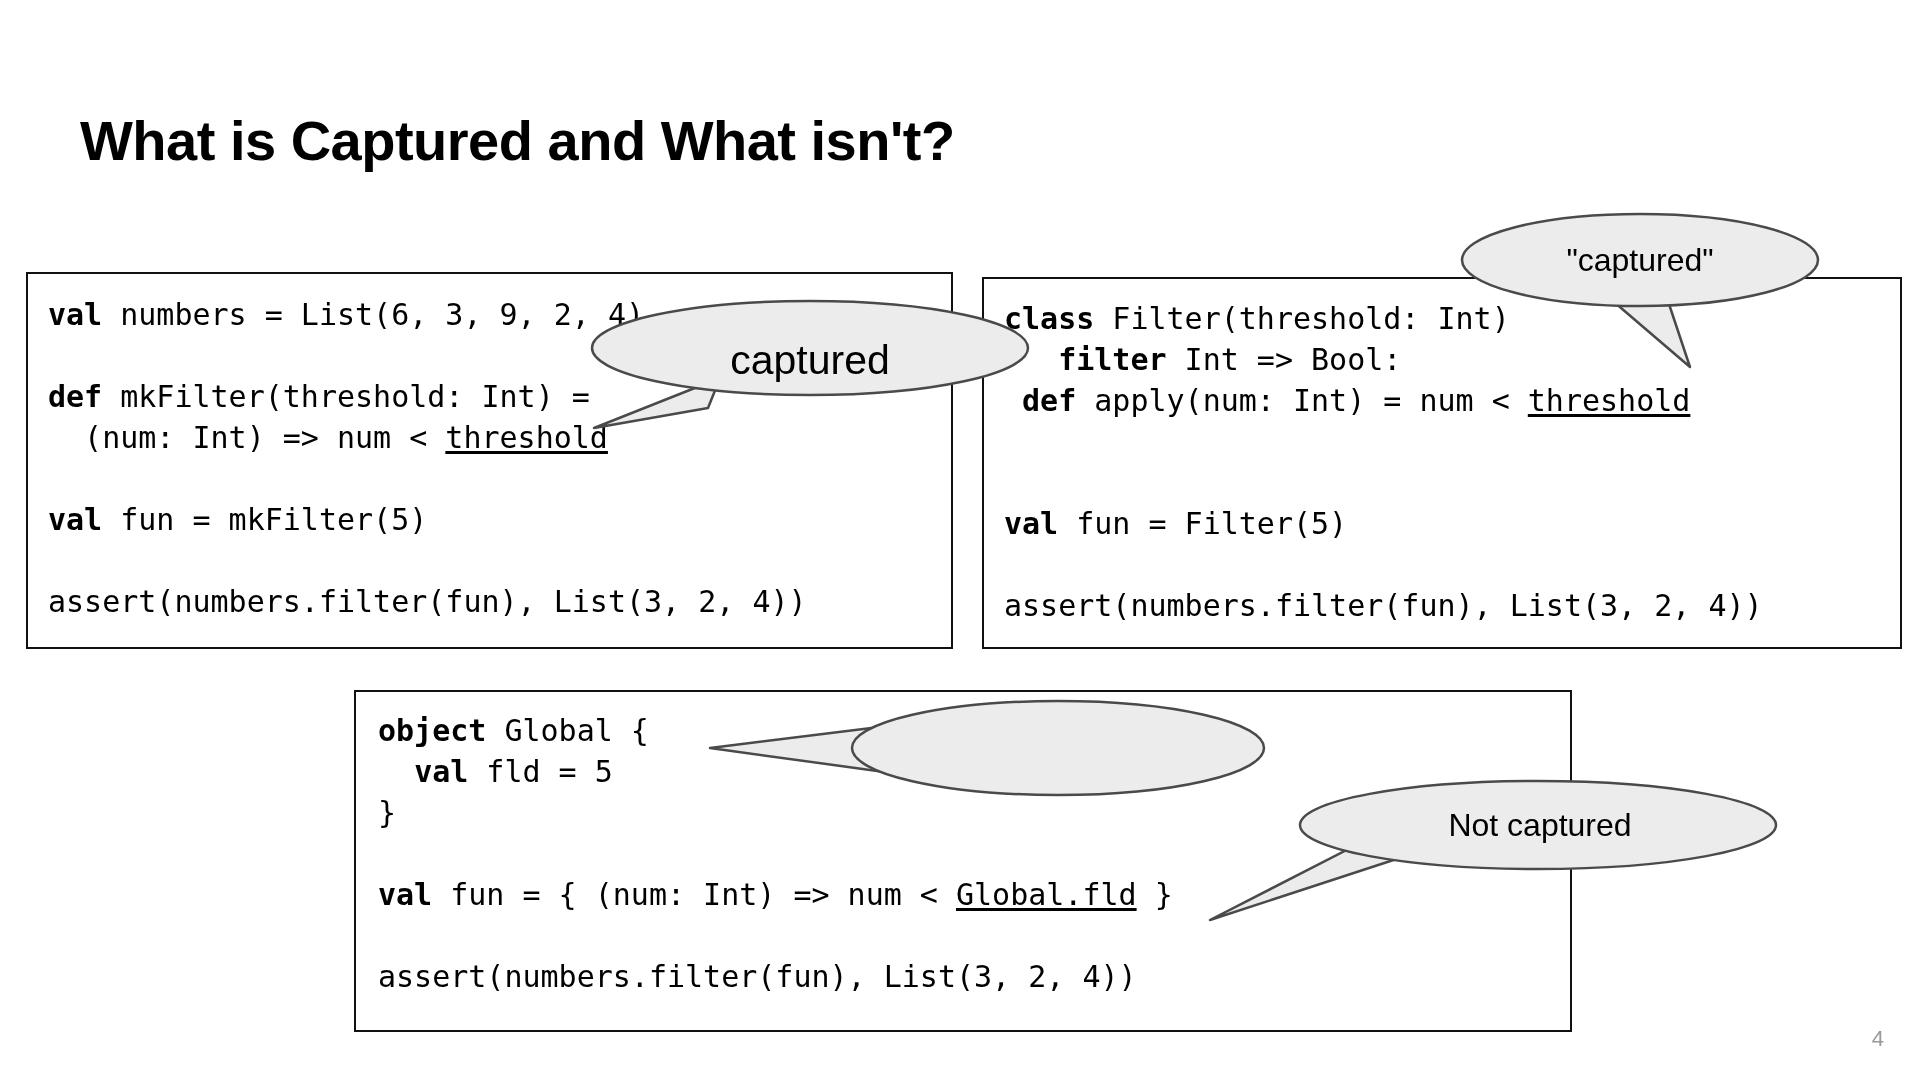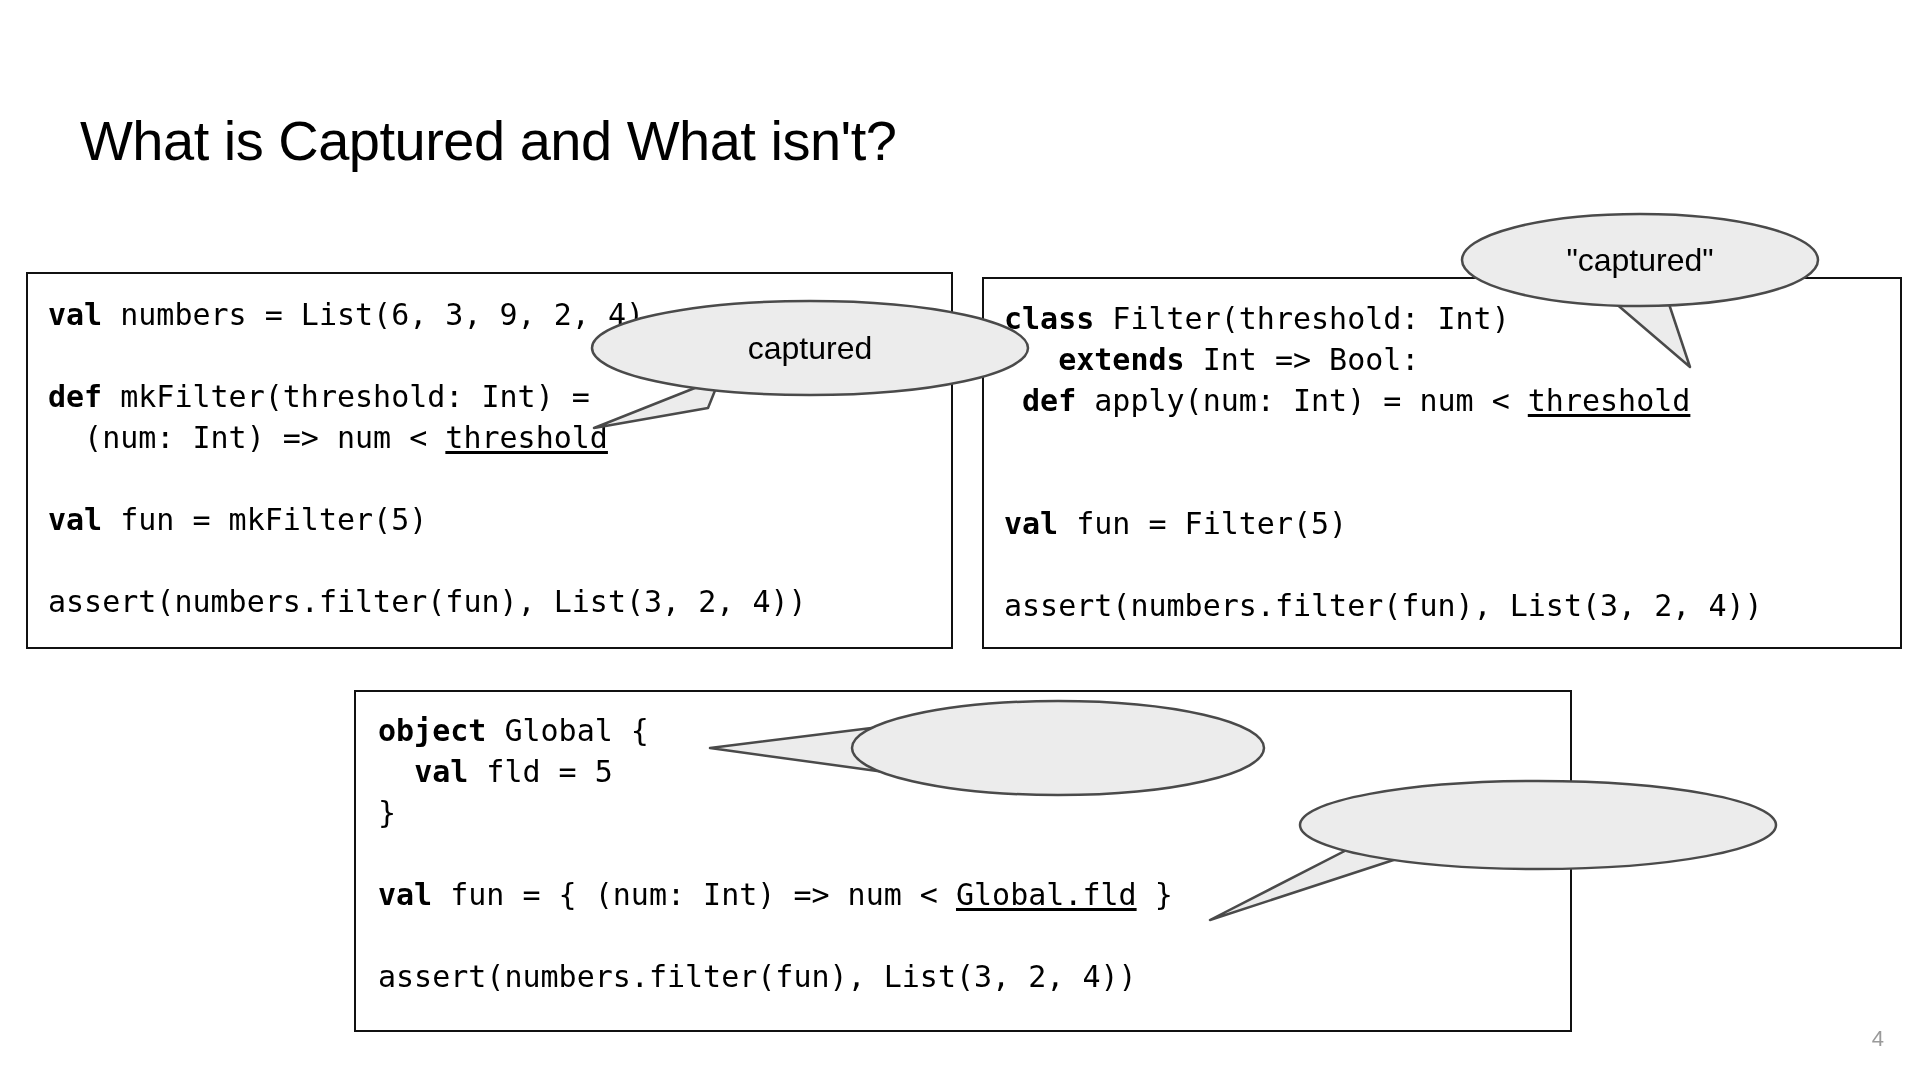--- a/index.html
+++ b/index.html
@@ -14,21 +14,21 @@
     font-family: "Liberation Sans", sans-serif;
     overflow: hidden;
   }
 
   
   #slide-title {
     position: absolute;
     left: 80px;
     top: 108px;
     font-family: "Liberation Sans", sans-serif;
-    font-weight: normal;
+    font-weight: bold;
     font-size: 56px;
     letter-spacing: -0.5px;
     color: #000000;
     white-space: nowrap;
   }
 
   
   .code-box {
     position: absolute;
     box-sizing: border-box;
@@ -90,22 +90,22 @@
   .callout-label {
     position: absolute;
     font-family: "Liberation Sans", sans-serif;
     color: #000000;
     white-space: nowrap;
     text-align: center;
   }
 
   #callout-captured-closure { left: 590px; top: 300px; }
   #callout-captured-closure .callout-label {
-    left: 0; top: 0; width: 440px; height: 96px;
-    line-height: 96px; font-size: 32px;
+    left: 0; top: 12px; width: 440px; height: 96px;
+    line-height: 96px; font-size: 41px;
   }
 
   #callout-captured-class { left: 1460px; top: 212px; }
   #callout-captured-class .callout-label {
     left: 0; top: 0; width: 360px; height: 96px;
     line-height: 96px; font-size: 32px;
   }
 
   #callout-toplevel { left: 850px; top: 700px; }
   #callout-toplevel .callout-label {
@@ -140,21 +140,21 @@
 <b>def</b> mkFilter(threshold: Int) =
   (num: Int) =&gt; num &lt; <u>threshold</u>
 
 <b>val</b> fun = mkFilter(5)
 
 assert(numbers.filter(fun), List(3, 2, 4))</pre>
 </div>
 
 <div class="code-box" id="code-box-class">
   <pre class="code-text"><b>class</b> Filter(threshold: Int)
-   <b>extends</b> Int =&gt; Bool:
+   <b>filter</b> Int =&gt; Bool:
  <b>def</b> apply(num: Int) = num &lt; <u>threshold</u>
 
 
 <b>val</b> fun = Filter(5)
 
 assert(numbers.filter(fun), List(3, 2, 4))</pre>
 </div>
 
 <div class="code-box" id="code-box-global">
   <pre class="code-text"><b>object</b> Global {
@@ -187,15 +187,16 @@
     <path d="M 70 22 L -140 48 L 78 78 Z" fill="#ececec" stroke="#4a4a4a" stroke-width="2.5" stroke-linejoin="round"></path>
     <ellipse cx="208" cy="48" rx="206" ry="47" fill="#ececec" stroke="#4a4a4a" stroke-width="2.5"></ellipse>
   </svg>
 </div>
 
 <div class="callout" id="callout-notcaptured">
   <svg width="500" height="220" viewBox="0 0 500 220">
     <path d="M 70 58 L -90 140 L 118 72 Z" fill="#ececec" stroke="#4a4a4a" stroke-width="2.5" stroke-linejoin="round"></path>
     <ellipse cx="238" cy="45" rx="238" ry="44" fill="#ececec" stroke="#4a4a4a" stroke-width="2.5"></ellipse>
   </svg>
+  <div class="callout-label">Not captured</div>
 </div>
 
 <div id="page-number" style="color: rgb(154, 154, 154);">4</div>
 
 </body></html>

